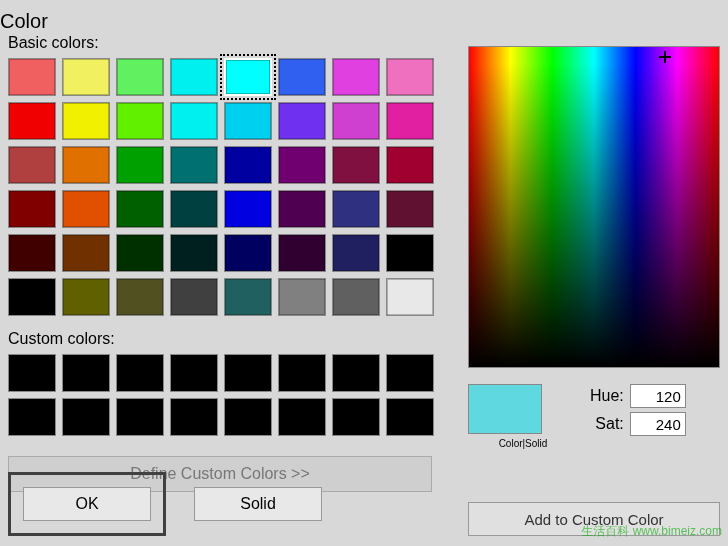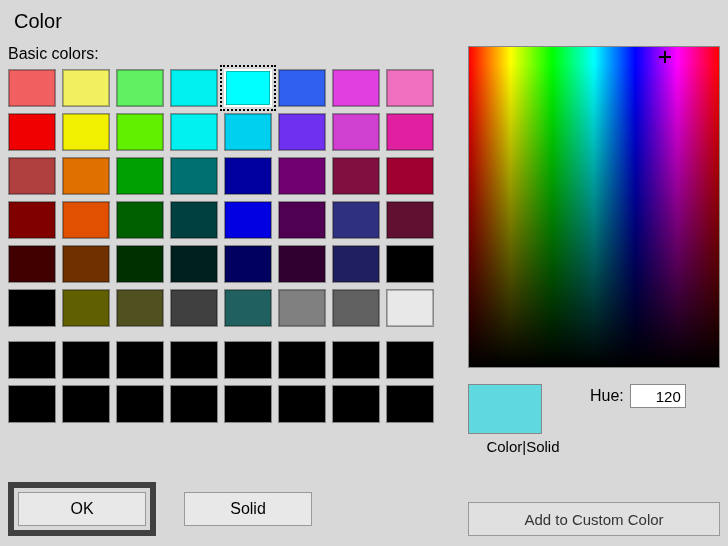--- a/index.html
+++ b/index.html
@@ -13,26 +13,26 @@
       position: relative;
     }
     .dialog {
       width: 728px;
       height: 546px;
       background: #d8d8d8;
       position: relative;
     }
     .title {
       font-size: 20px;
-      padding: 10px 14px 14px;
+      padding: 10px 0 14px;
     }
     .left-pane {
       position: absolute;
       left: 8px;
-      top: 41px;
+      top: 30px;
       width: 450px;
     }
     .section-label {
       font-size: 16px;
       margin-bottom: 6px;
       margin-top: 4px;
     }
     .swatch-grid {
       display: grid;
       gap: 6px;
@@ -62,23 +62,23 @@
     }
     .bottom-buttons {
       position: absolute;
       left: 8px;
       bottom: 10px;
       display: flex;
       gap: 28px;
       align-items: center;
     }
     .ok-highlight {
-      border: 6px solid #404040;
+      border: 3px solid #404040;
       display: inline-block;
-      padding: 4px;
+      padding: 12px;
     }
     .btn {
       width: 128px;
       height: 34px;
       background: #e8e8e8;
       border: 1px solid #999;
       font-size: 16px;
       cursor: pointer;
     }
     .right-pane {
@@ -143,21 +143,21 @@
       width: 56px;
       height: 24px;
       border: 1px solid #888;
       background: #fff;
       text-align: right;
       padding-right: 4px;
       font-size: 15px;
     }
     .color-solid-label {
       text-align: center;
-      font-size: 15px;
+      font-size: 10px;
       margin-top: 4px;
       width: 110px;
     }
     .add-btn {
       position: absolute;
       left: 468px;
       bottom: 10px;
       width: 252px;
       height: 34px;
       background: #e0e0e0;
@@ -228,39 +228,41 @@
         <div class="swatch" style="background: rgb(0, 0, 0);"></div>
         <div class="swatch" style="background: rgb(96, 96, 0);"></div>
         <div class="swatch" style="background: rgb(80, 80, 32);"></div>
         <div class="swatch" style="background: rgb(64, 64, 64);"></div>
         <div class="swatch" style="background: rgb(32, 96, 96);"></div>
         <div class="swatch" style="background: rgb(128, 128, 128);"></div>
         <div class="swatch" style="background: rgb(96, 96, 96);"></div>
         <div class="swatch" style="background: rgb(232, 232, 232);"></div>
       </div>
 
+    <div class="section-label">Custom colors:</div>
     <div class="swatch-grid custom-grid" id="custom-grid">
         <div class="swatch" style="background: rgb(0, 0, 0);"></div>
         <div class="swatch" style="background: rgb(0, 0, 0);"></div>
         <div class="swatch" style="background: rgb(0, 0, 0);"></div>
         <div class="swatch" style="background: rgb(0, 0, 0);"></div>
         <div class="swatch" style="background: rgb(0, 0, 0);"></div>
         <div class="swatch" style="background: rgb(0, 0, 0);"></div>
         <div class="swatch" style="background: rgb(0, 0, 0);"></div>
         <div class="swatch" style="background: rgb(0, 0, 0);"></div>
         <div class="swatch" style="background: rgb(0, 0, 0);"></div>
         <div class="swatch" style="background: rgb(0, 0, 0);"></div>
         <div class="swatch" style="background: rgb(0, 0, 0);"></div>
         <div class="swatch" style="background: rgb(0, 0, 0);"></div>
         <div class="swatch" style="background: rgb(0, 0, 0);"></div>
         <div class="swatch" style="background: rgb(0, 0, 0);"></div>
         <div class="swatch" style="background: rgb(0, 0, 0);"></div>
         <div class="swatch" style="background: rgb(0, 0, 0);"></div>
       </div>
 
+    <button class="define-btn" disabled="">Define Custom Colors &gt;&gt;</button>
   </div>
 
   <div class="bottom-buttons">
     <span class="ok-highlight">
       <button class="btn">OK</button>
     </span>
     <button class="btn">Solid</button>
   </div>
 
   <div class="right-pane">
@@ -271,19 +273,25 @@
     <div class="color-solid-row">
       <div>
         <div class="preview-box" id="preview-box" style="background: rgb(96, 216, 224);"></div>
         <div class="color-solid-label">Color|Solid</div>
       </div>
       <div class="hsl-fields">
         <div class="hsl-row">
           <label>Hue:</label>
           <input class="num-input" value="120" style="">
         </div>
+        <div class="hsl-row">
+          <label>Sat:</label>
+          <input class="num-input" value="240" style="">
+        </div>
       </div>
     </div>
   </div>
 
   <button class="add-btn">Add to Custom Color</button>
 
+  <div class="watermark">生活百科
+www.bimeiz.com</div>
 </div>
 
 </body></html>

